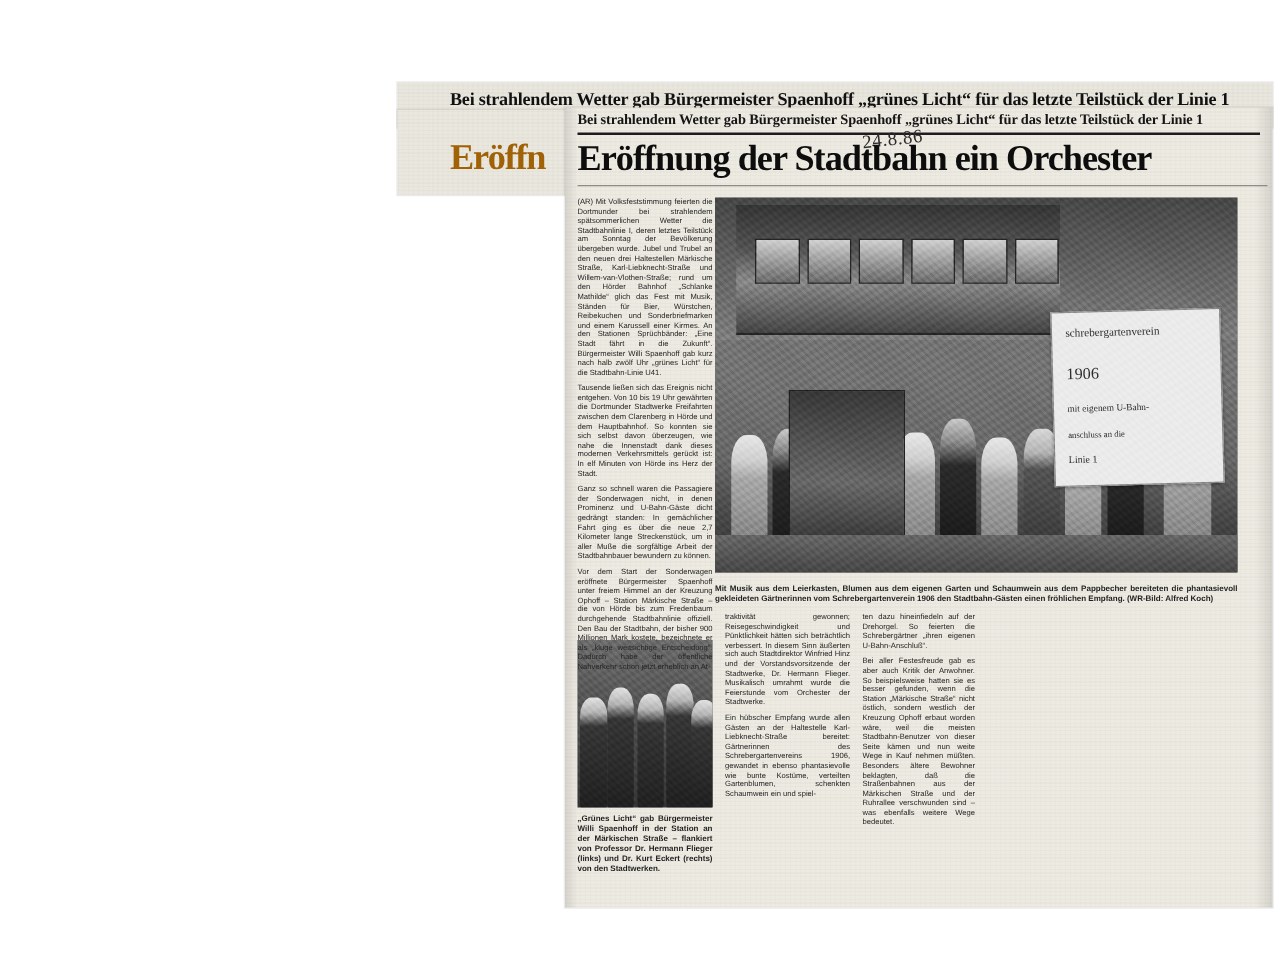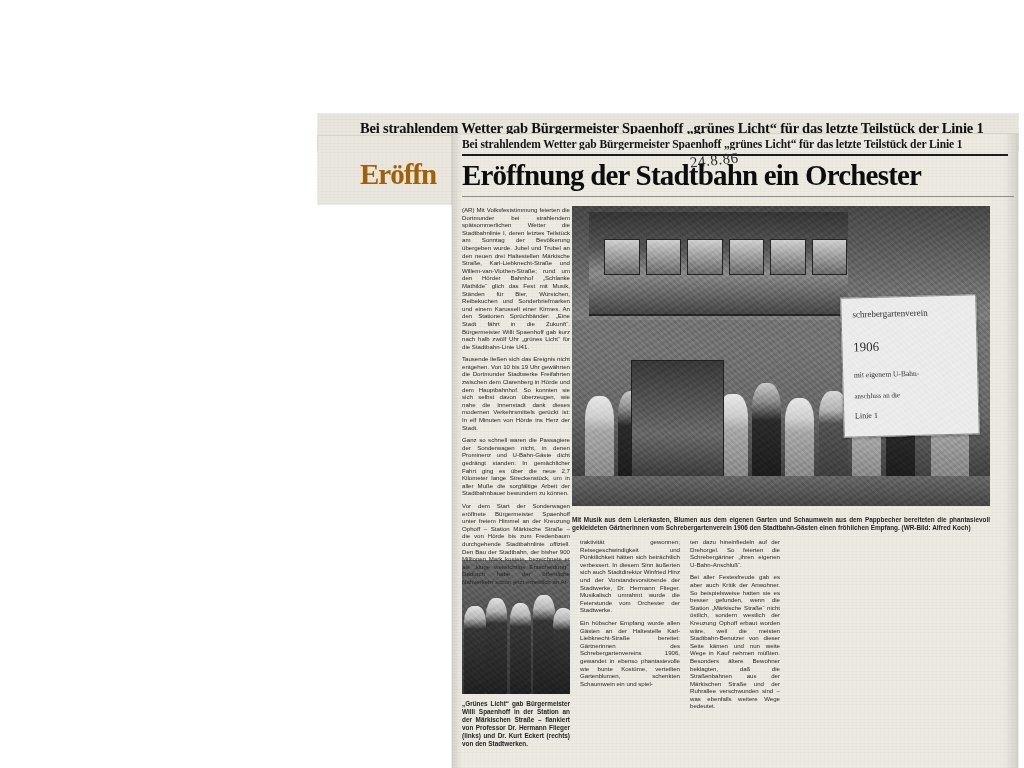--- a/index.html
+++ b/index.html
@@ -12,21 +12,20 @@
     height: 768px;
     overflow: hidden;
     font-family: "Liberation Serif", serif;
     color: #1a1a1a;
   }
   #page {
     position: relative;
     width: 1024px;
     height: 672px;
     background: #ffffff;
-    margin-top: 48px;
   }
 
   
   .clip {
     position: absolute;
     background: #efece4;
     box-shadow: 0 0 0 1px rgba(0,0,0,0.08);
   }
   .paper-grain {
     position: absolute;

